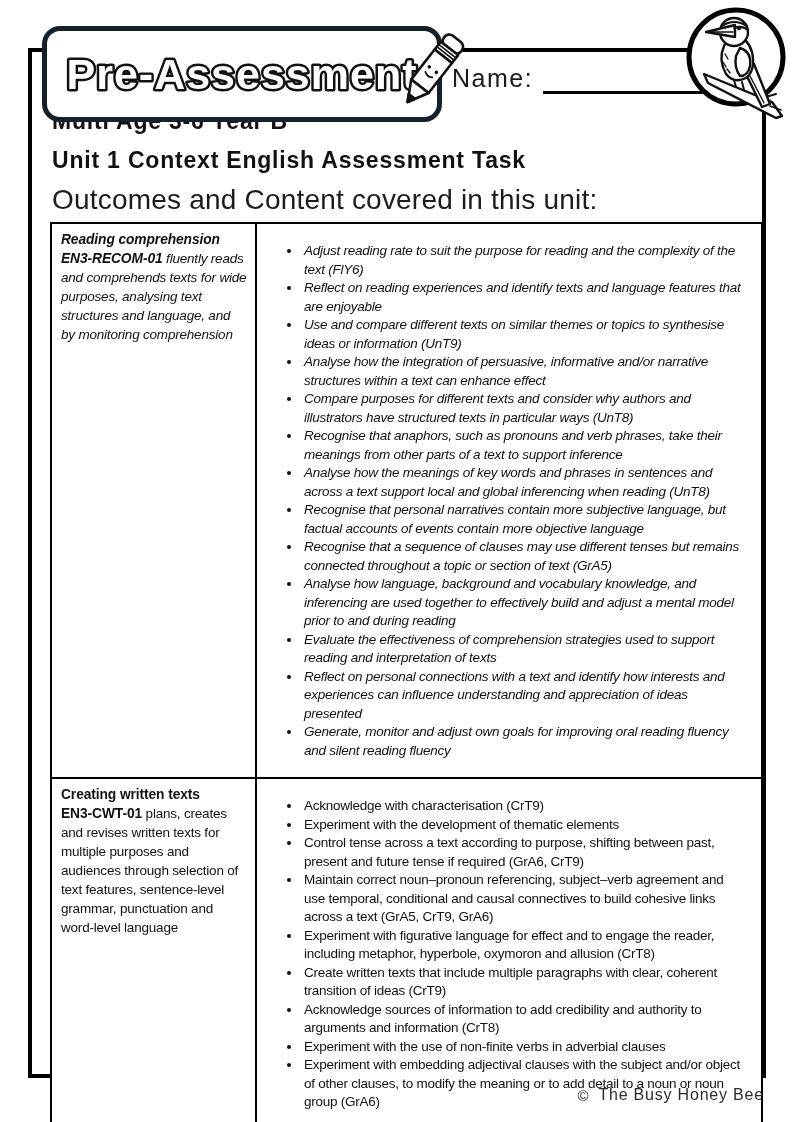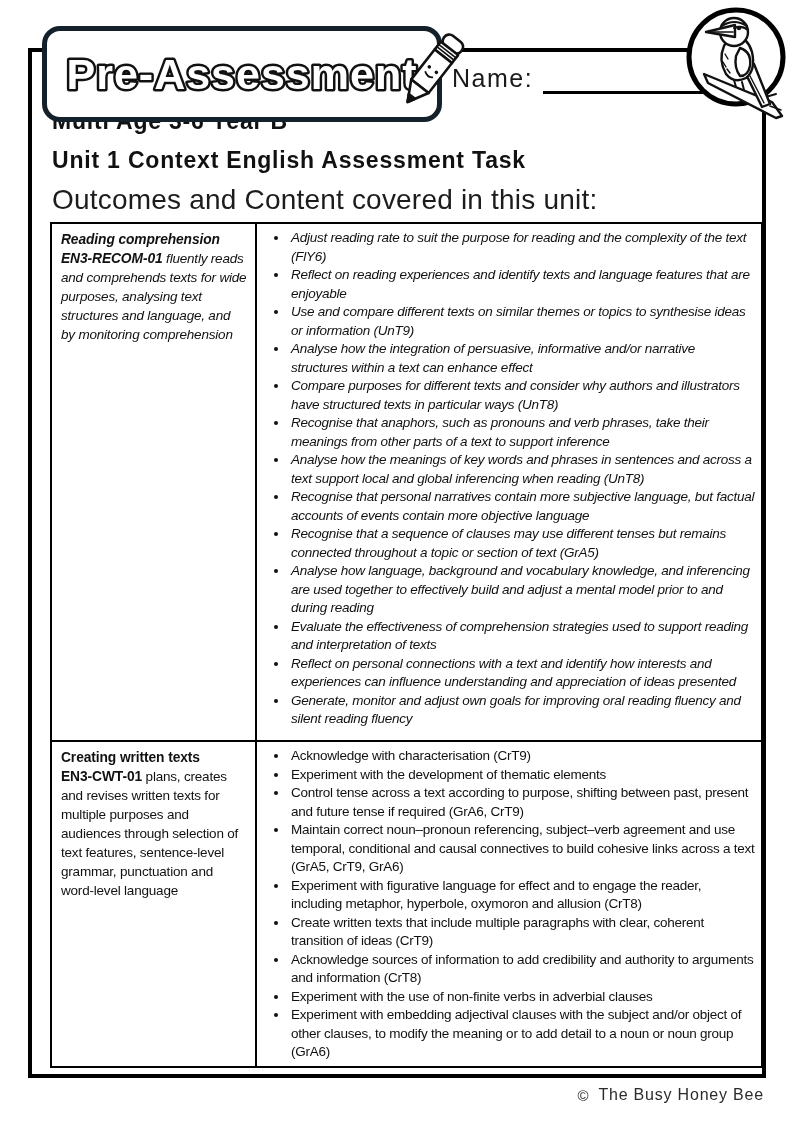--- a/index.html
+++ b/index.html
@@ -101,21 +101,21 @@
   tr.row-2 td { height: 276px; }
 
   .cell-text {
     font-size: 13.5px;
     letter-spacing: -0.2px;
     line-height: 19px;
   }
   .cell-text b { font-size: 13.8px; letter-spacing: -0.1px; }
 
   ul.bullet-list {
-    margin: 0;
+    margin: 13px;
     padding-left: 24px;
     list-style-type: disc;
   }
   ul.bullet-list li {
     font-size: 13.5px;
     letter-spacing: -0.25px;
     line-height: 18.5px;
     padding-left: 2px;
   }
 

